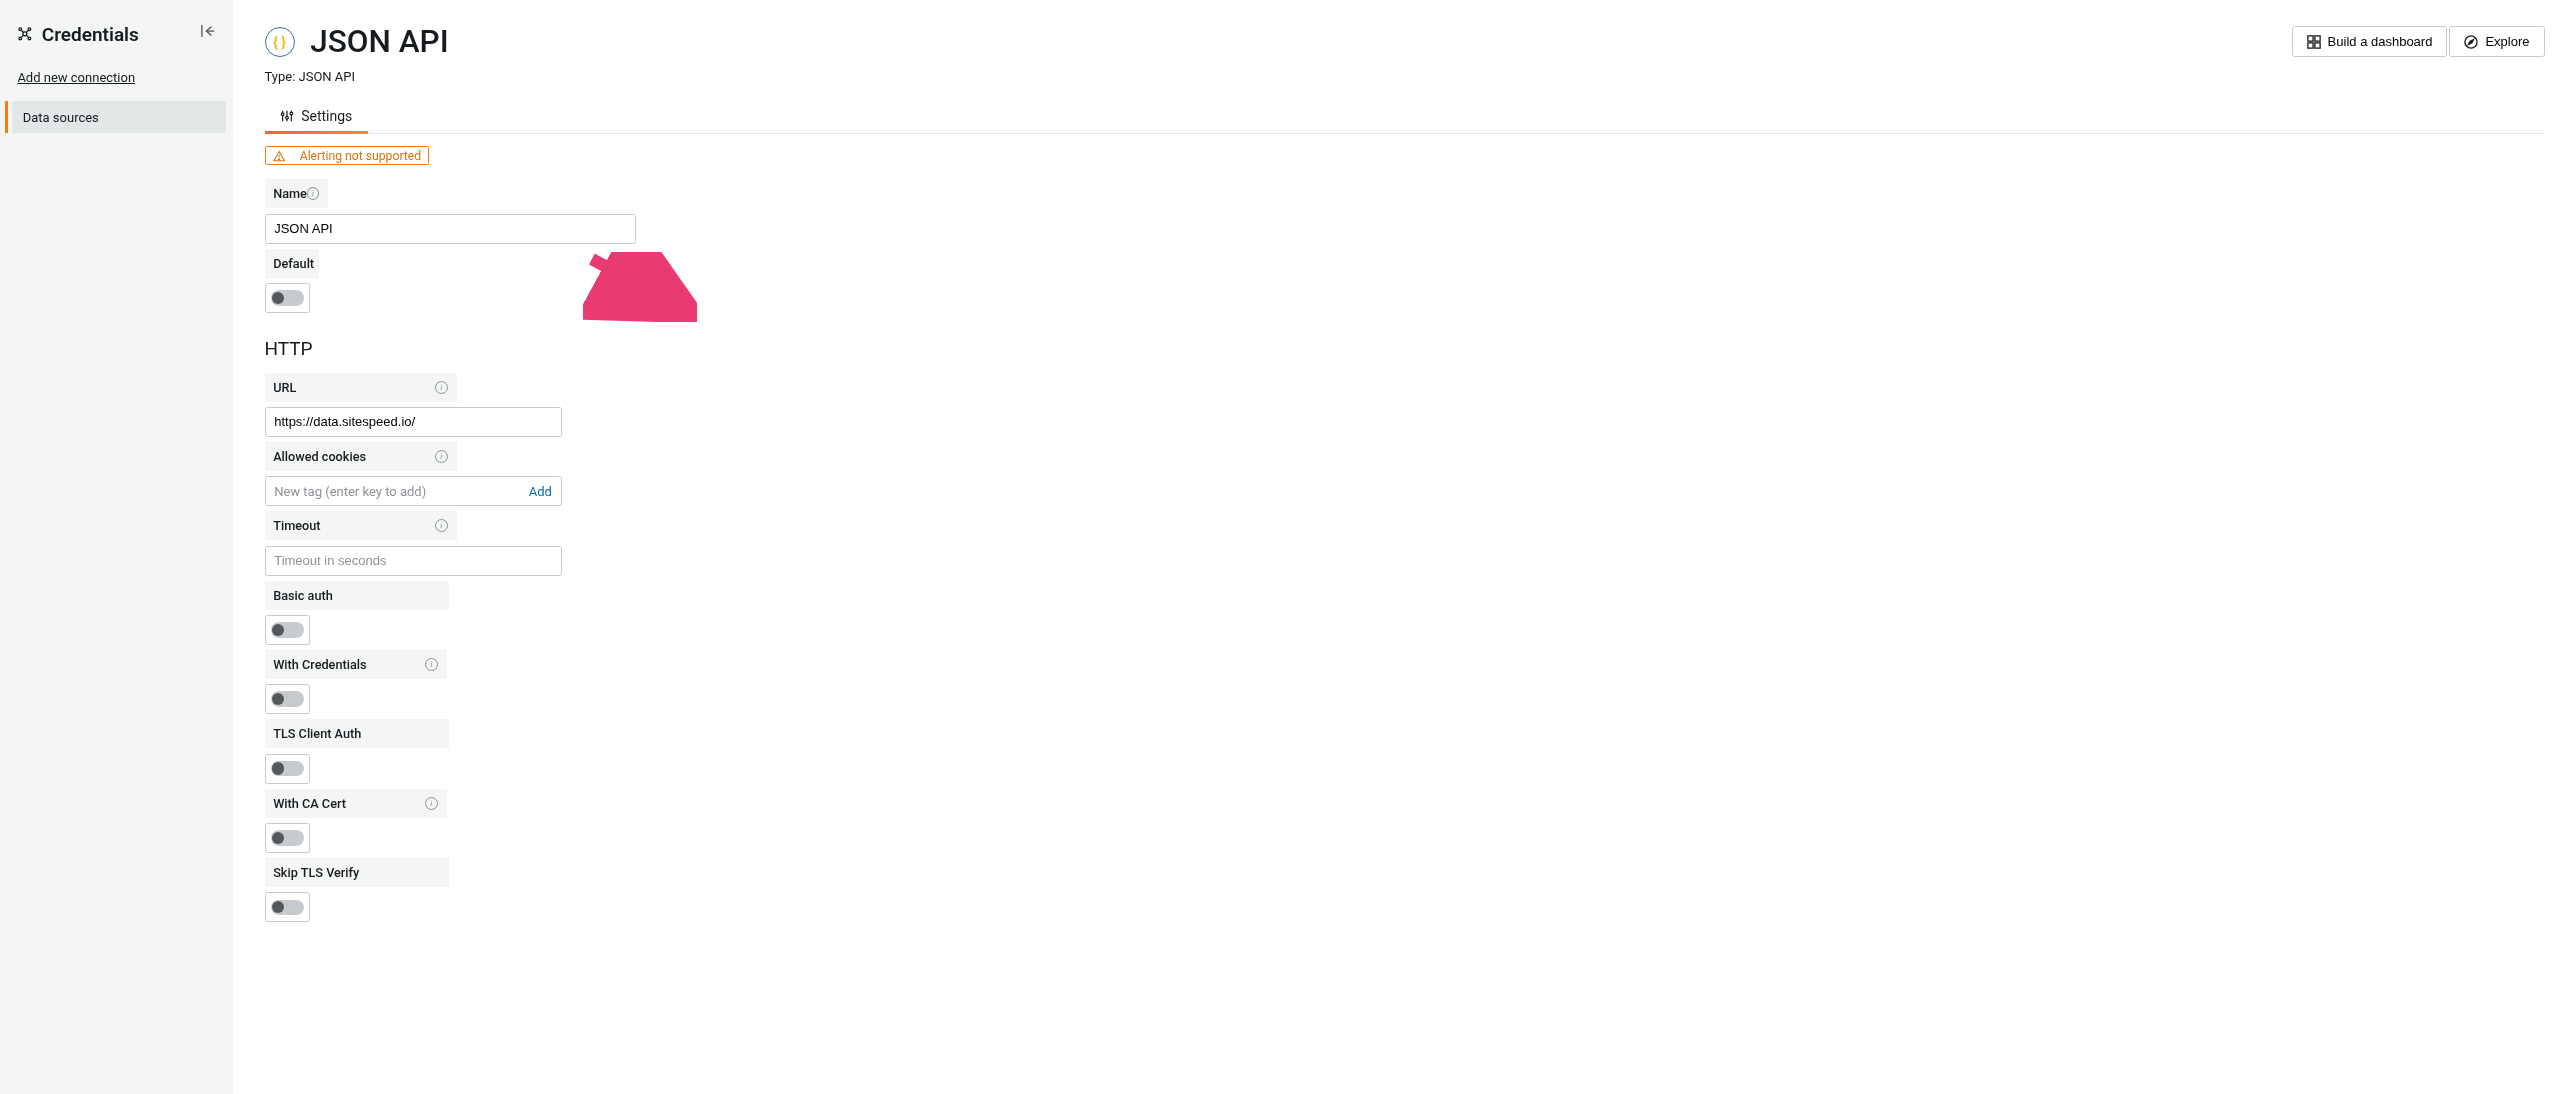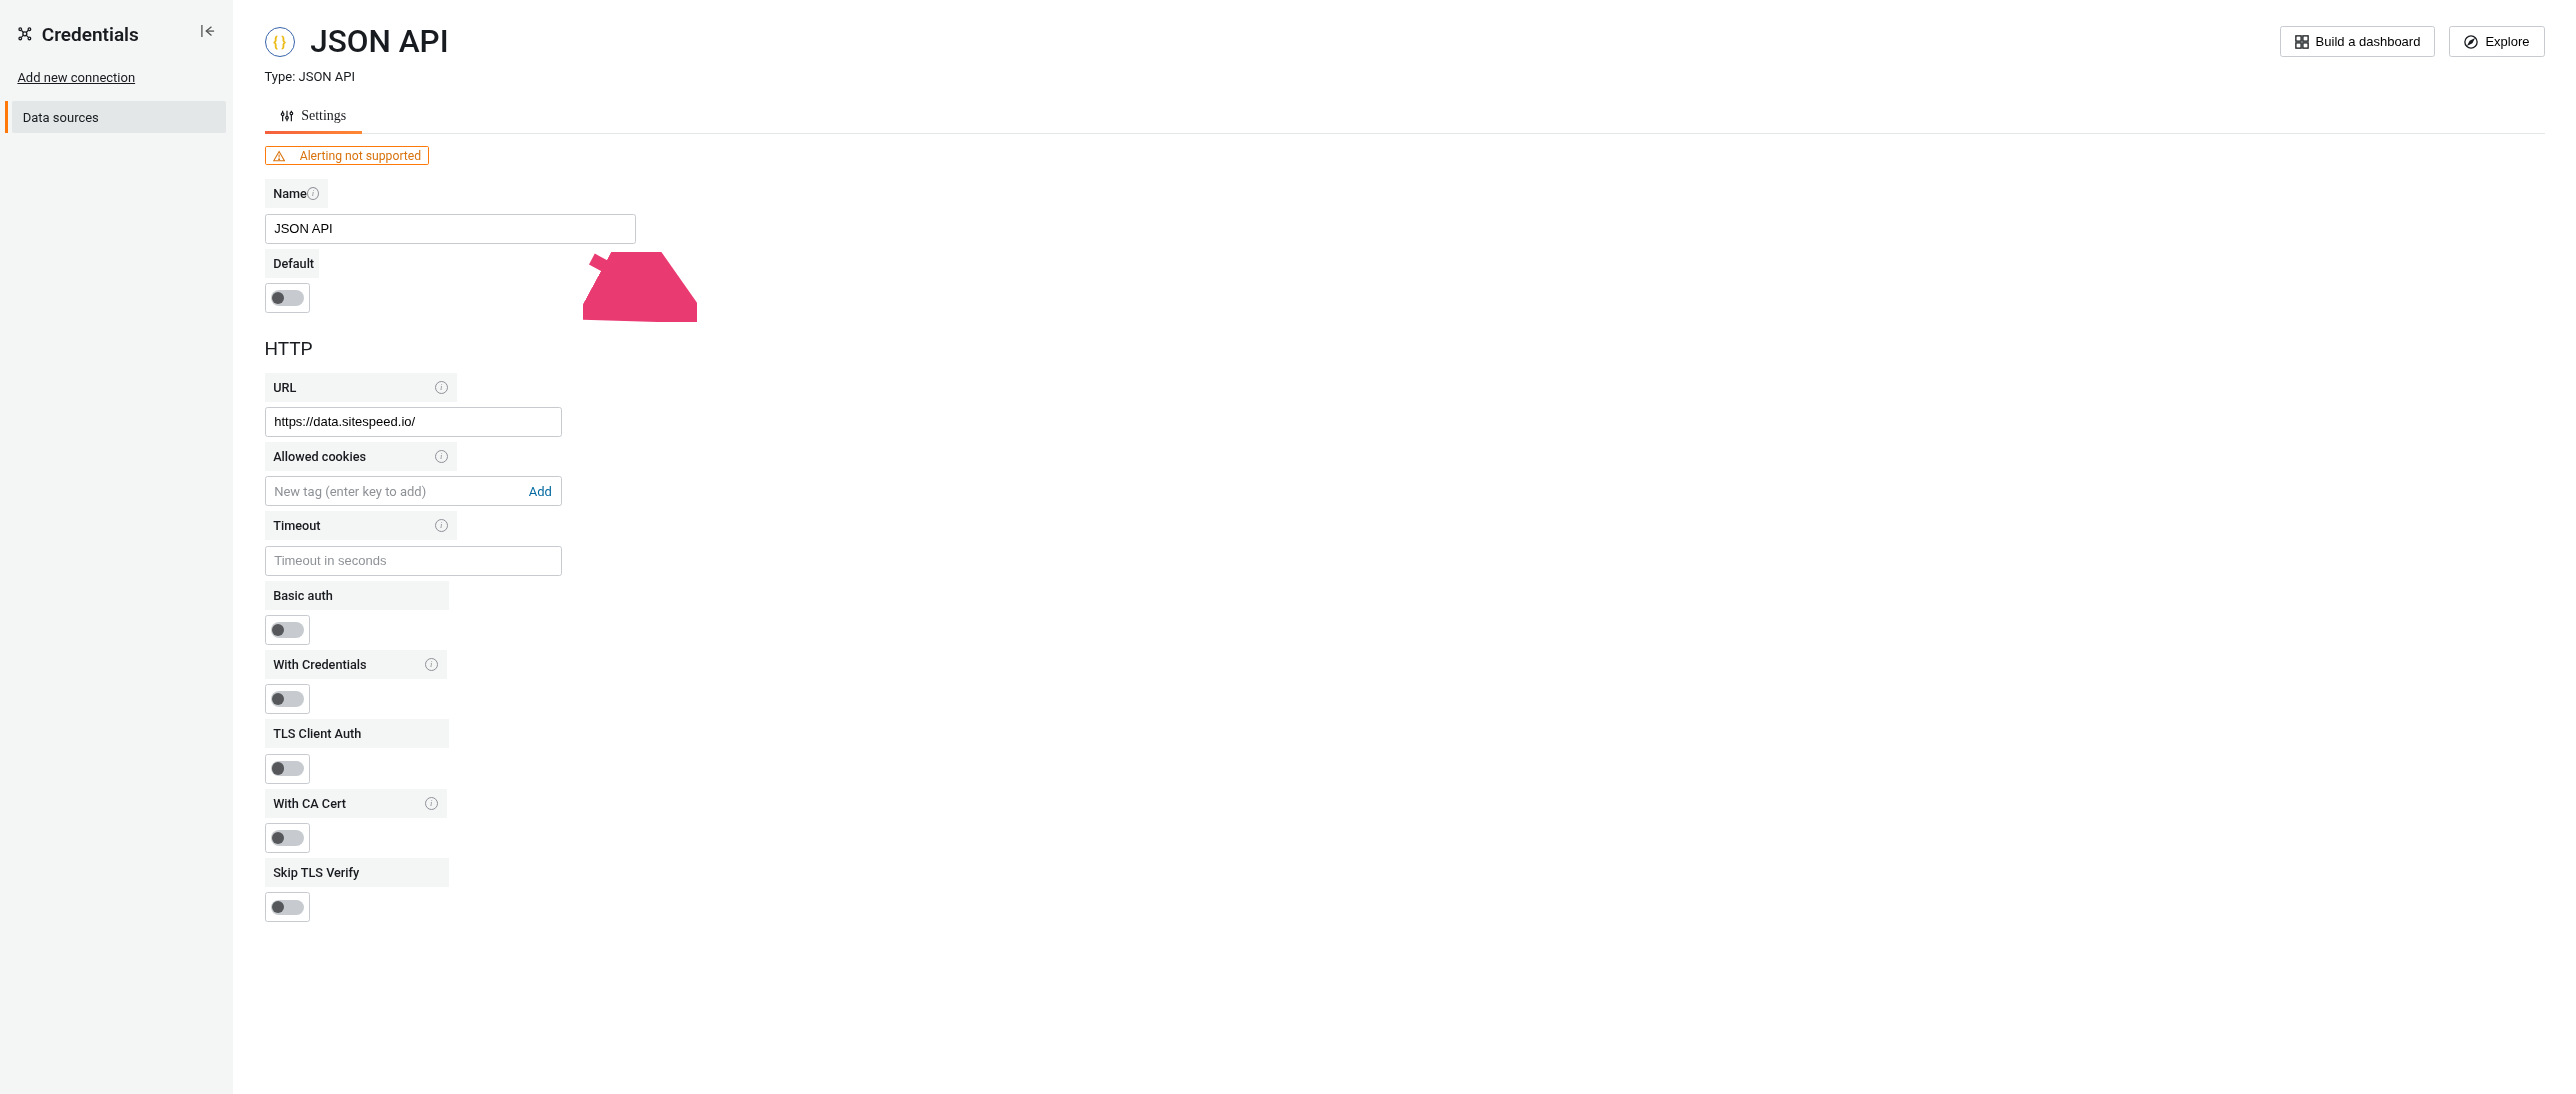--- a/index.html
+++ b/index.html
@@ -90,21 +90,21 @@
     font-size: 14px;
   }
   .page-title {
     font-size: 31.5px;
     font-weight: 500;
     margin: 0;
   }
   .actions {
     margin-left: auto;
     display: flex;
-    gap: 14px;
+    gap: 2px;
   }
   .btn {
     display: inline-flex;
     align-items: center;
     gap: 7px;
     padding: 7px 14px;
     border: 0.9px solid #c7cbcf;
     border-radius: 2.6px;
     background: #fff;
     cursor: pointer;
@@ -122,21 +122,20 @@
     margin-bottom: 12.2px;
   }
   .tab {
     display: flex;
     align-items: center;
     gap: 7px;
     padding: 8.7px 15.7px;
     cursor: pointer;
     position: relative;
     font-size: 14px;
-    font-family: Liberation Serif, serif;
   }
   .tab.active::after {
     content: "";
     position: absolute;
     left: 0;
     right: 0;
     bottom: -0.9px;
     height: 2.6px;
     background: linear-gradient(90deg, #f55f3e, #ff8833);
   }

